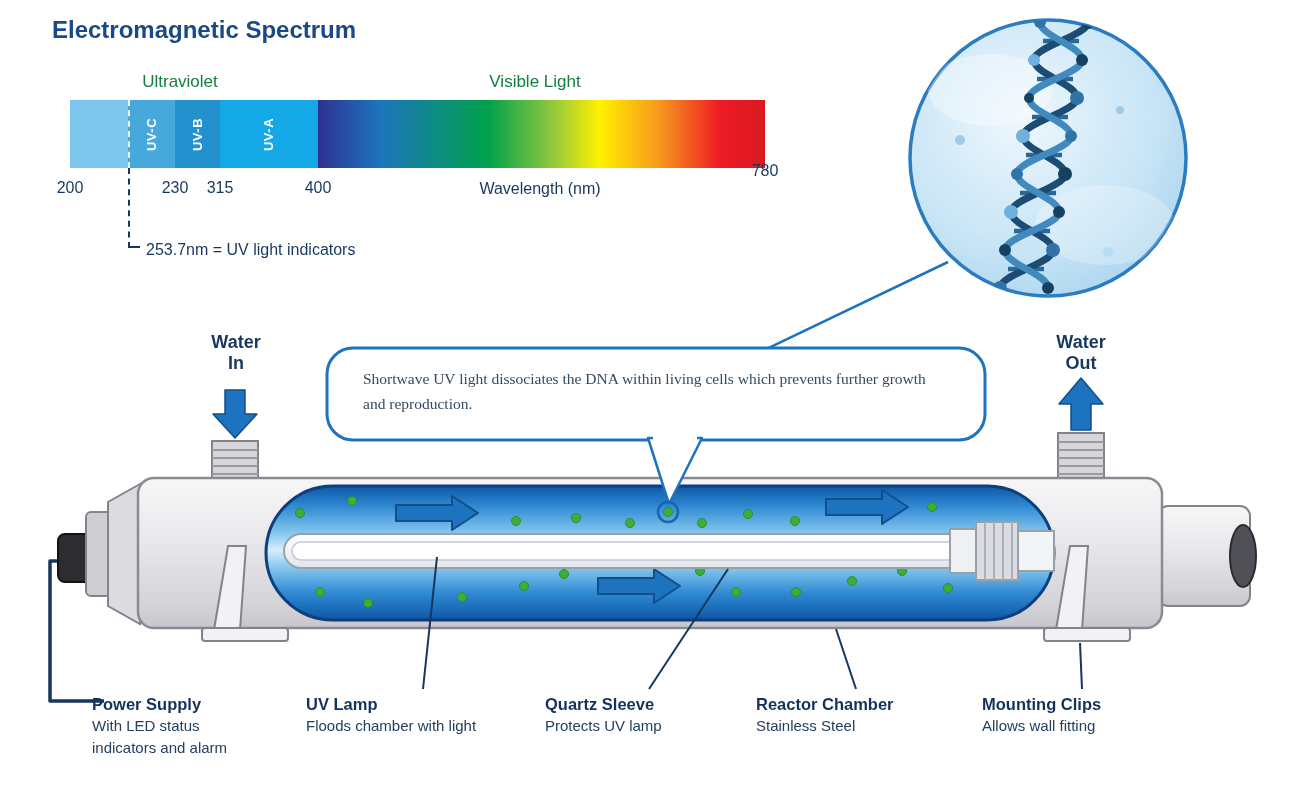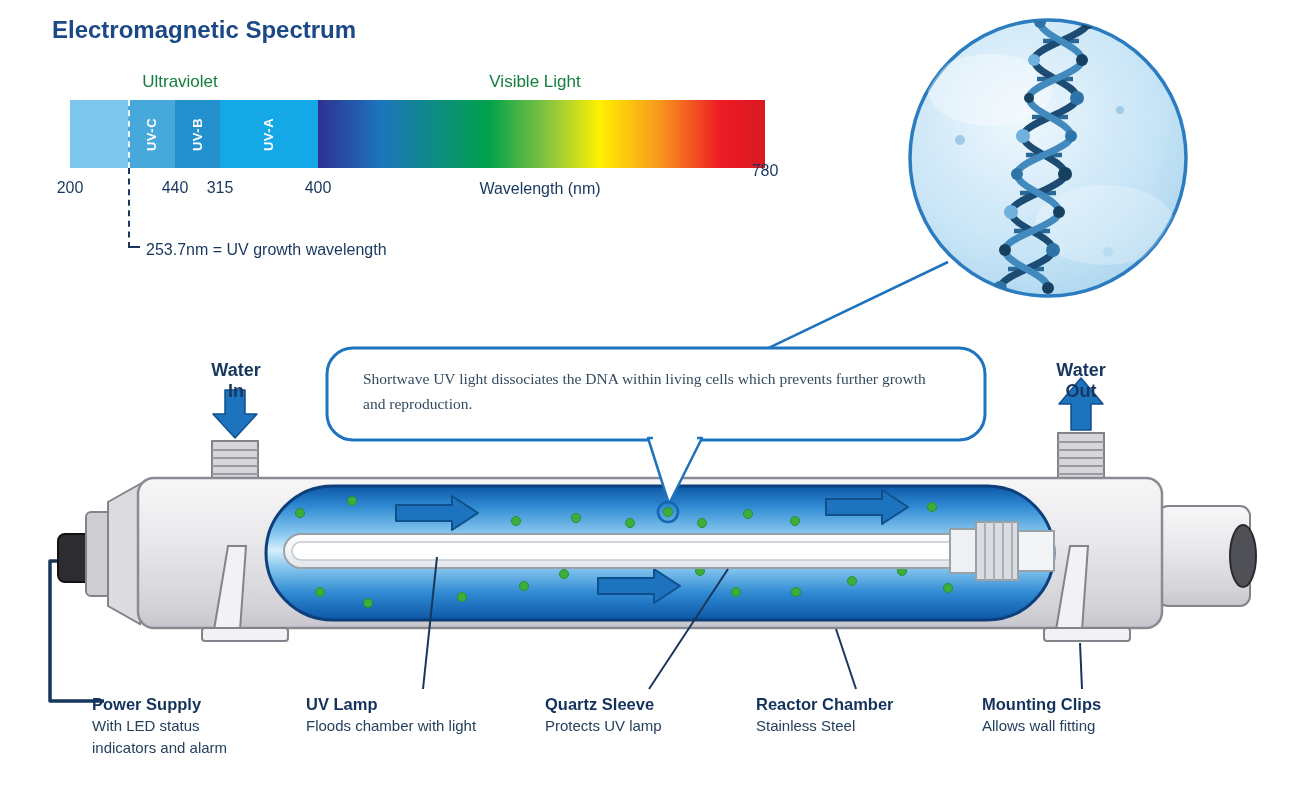--- a/index.html
+++ b/index.html
@@ -23,21 +23,21 @@
       letter-spacing:.5px;white-space:nowrap;}
   .tick{position:absolute;transform:translateX(-50%);font-size:16px;color:#17375e;white-space:nowrap;}
   .dash-white{border-left:2px dashed rgba(255,255,255,.92);width:0;}
   .dash-navy{border-left:2px dashed #17375e;width:0;}
   .dash-foot{border-bottom:2px dashed #17375e;height:0;}
   .uv-note{font-size:16px;color:#17375e;white-space:nowrap;}
 
   .callout-text{width:580px;font-size:15.5px;line-height:1.6;color:#334b60;font-family:Liberation Serif, serif;}
 
   .flow-label{transform:translateX(-50%);text-align:center;font-size:18px;font-weight:bold;
-              color:#17375e;line-height:1.15;white-space:nowrap;margin-top:28px;}
+              color:#17375e;line-height:1.15;white-space:nowrap;}
 
   .part-label{transform:translateX(-50%);text-align:left;}
   .part-name{font-size:16.5px;font-weight:bold;color:#14335c;line-height:1.3;}
   .part-desc{font-size:15px;color:#24415e;line-height:1.45;}
 </style>
 </head>
 <body>
 
 <div class="stage">
 
@@ -229,30 +229,30 @@
     <div class="band uvb">
       <span class="vt">UV-B</span>
     </div>
     <div class="band uva">
       <span class="vt">UV-A</span>
     </div>
     <div class="band vis"></div>
   </div>
 
   <div class="abs tick" style="left:70px;top:179px">200</div>
-  <div class="abs tick" style="left:175px;top:179px">440</div>
+  <div class="abs tick" style="left:175px;top:179px">230</div>
   <div class="abs tick" style="left:220px;top:179px">315</div>
   <div class="abs tick" style="left:318px;top:179px">400</div>
   <div class="abs tick" style="left:765px;top:162px">780</div>
   <div class="abs tick" style="left:540px;top:180px">Wavelength (nm)</div>
 
   <div class="abs dash-white" style="left:128px;top:100px;height:68px"></div>
   <div class="abs dash-navy" style="left:128px;top:168px;height:80px"></div>
   <div class="abs dash-foot" style="left:128px;top:246px;width:12px"></div>
-  <div class="abs uv-note" style="left:146px;top:241px">253.7nm = UV growth wavelength</div>
+  <div class="abs uv-note" style="left:146px;top:241px">253.7nm = UV light indicators</div>
 
   <div class="abs callout-text" style="left:363px;top:367px">Shortwave UV light dissociates the DNA within living cells which prevents further growth and reproduction.</div>
 
   <div class="abs flow-label" style="left:236px;top:332px">
     <div>Water</div>
     <div>In</div>
   </div>
   <div class="abs flow-label" style="left:1081px;top:332px">
     <div>Water</div>
     <div>Out</div>

